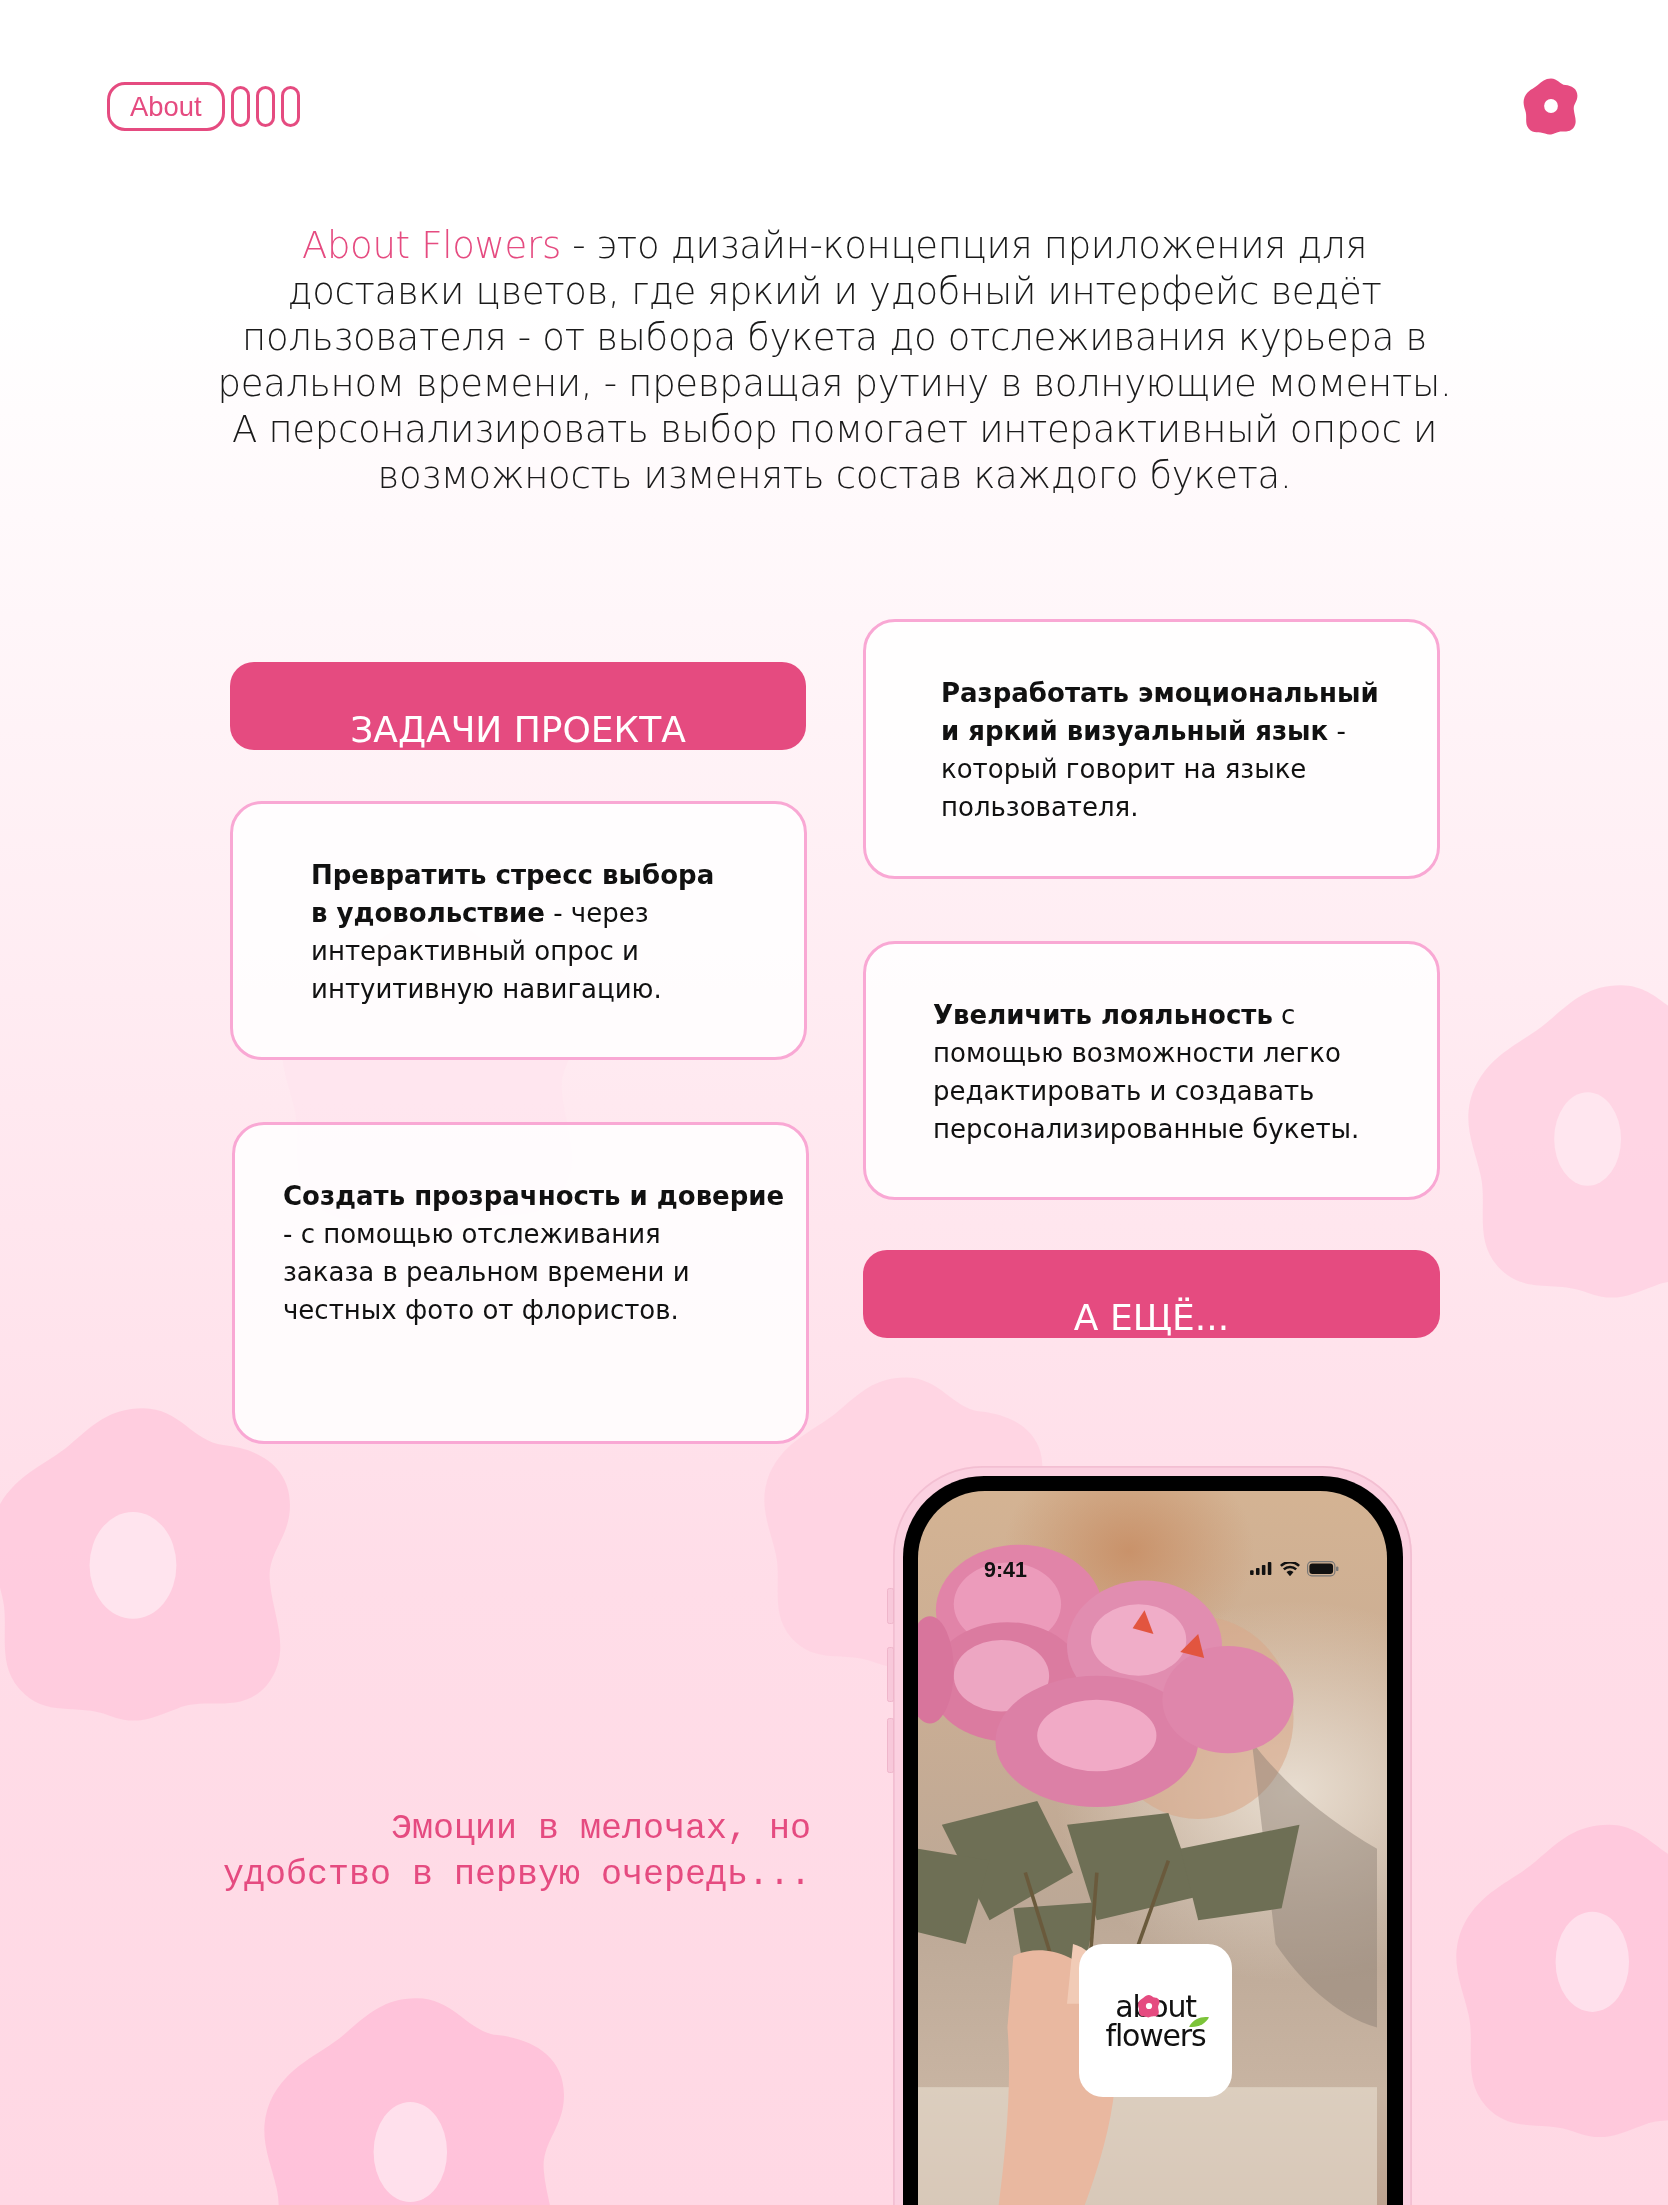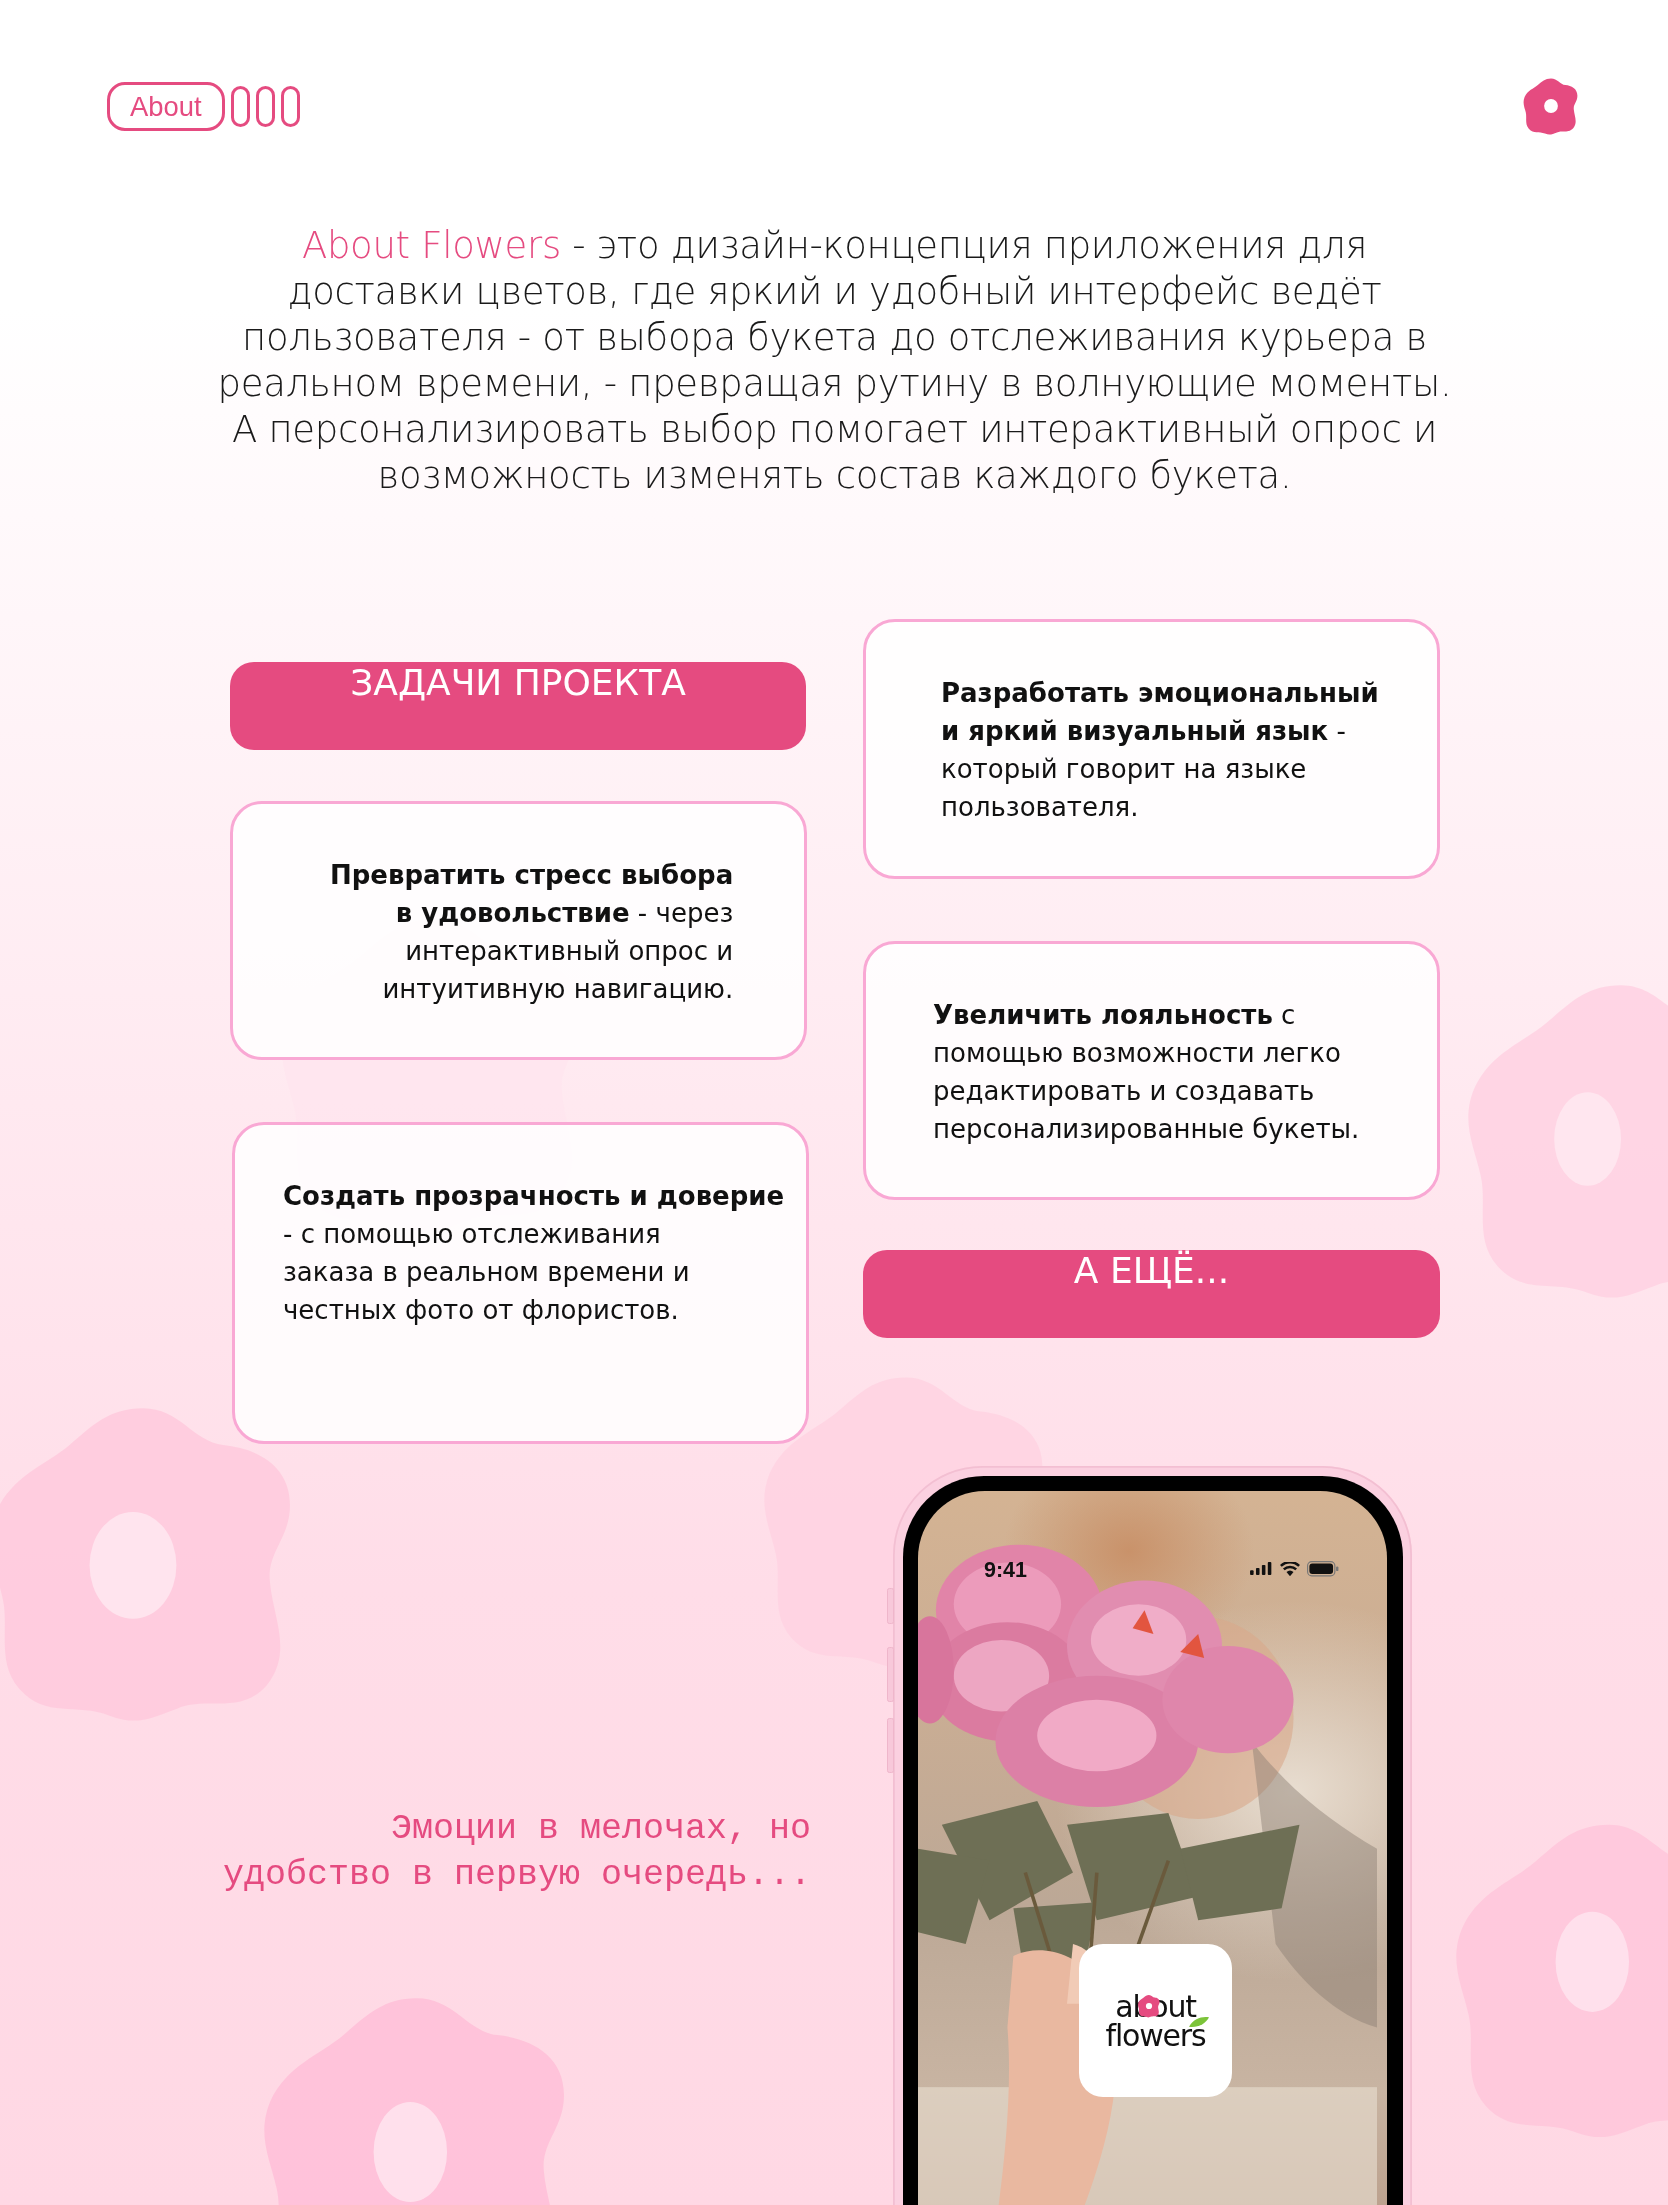--- a/index.html
+++ b/index.html
@@ -24,21 +24,21 @@
   }
   .top-flower { position: absolute; left: 1521px; top: 76px; width: 60px; height: 60px; }
   .intro {
     position: absolute; left: 179px; top: 223px; width: 1311px;
     text-align: center; font-size: 37px; line-height: 46px; color: #1a1a1a;
     font-family: "DejaVu Sans", sans-serif; font-weight: 300; letter-spacing: -0.3px;
   }
   .intro .brand { color: #e54b80; }
   .pink-btn {
     position: absolute; background: #e54b80; border-radius: 24px;
-    color: #fff; font-size: 36px; display: flex; align-items: flex-start; justify-content: center;
+    color: #fff; font-size: 36px; display: flex; align-items: flex-end; justify-content: center;
     font-family: "DejaVu Sans", sans-serif;
   }
   .card {
     position: absolute; border: 3px solid #f9a8d4; border-radius: 32px;
     background: rgba(255,255,255,0.85);
     font-family: "DejaVu Sans", sans-serif; font-size: 26px; line-height: 38px; color: #111;
   }
   .card .txt { position: absolute; }
   .card b { font-weight: bold; }
   .slogan {
@@ -128,21 +128,21 @@
 <div class="card" style="left:863px; top:619px; width:577px; height:260px;">
   <div class="txt" style="left:75px; top:52px;">
     <div><b>Разработать эмоциональный</b></div>
     <div><b>и яркий визуальный язык</b><span> -</span></div>
     <div>который говорит на языке</div>
     <div>пользователя.</div>
   </div>
 </div>
 
 <div class="card" style="left:230px; top:801px; width:577px; height:259px;">
-  <div class="txt" style="left:97px; top:52px;text-align:right;">
+  <div class="txt" style="left:78px; top:52px;">
     <div><b>Превратить стресс выбора</b></div>
     <div><b>в удовольствие</b><span> - через</span></div>
     <div>интерактивный опрос и</div>
     <div>интуитивную навигацию.</div>
   </div>
 </div>
 
 <div class="card" style="left:863px; top:941px; width:577px; height:259px;">
   <div class="txt" style="left:67px; top:52px;">
     <div><b>Увеличить лояльность</b><span> с</span></div>

